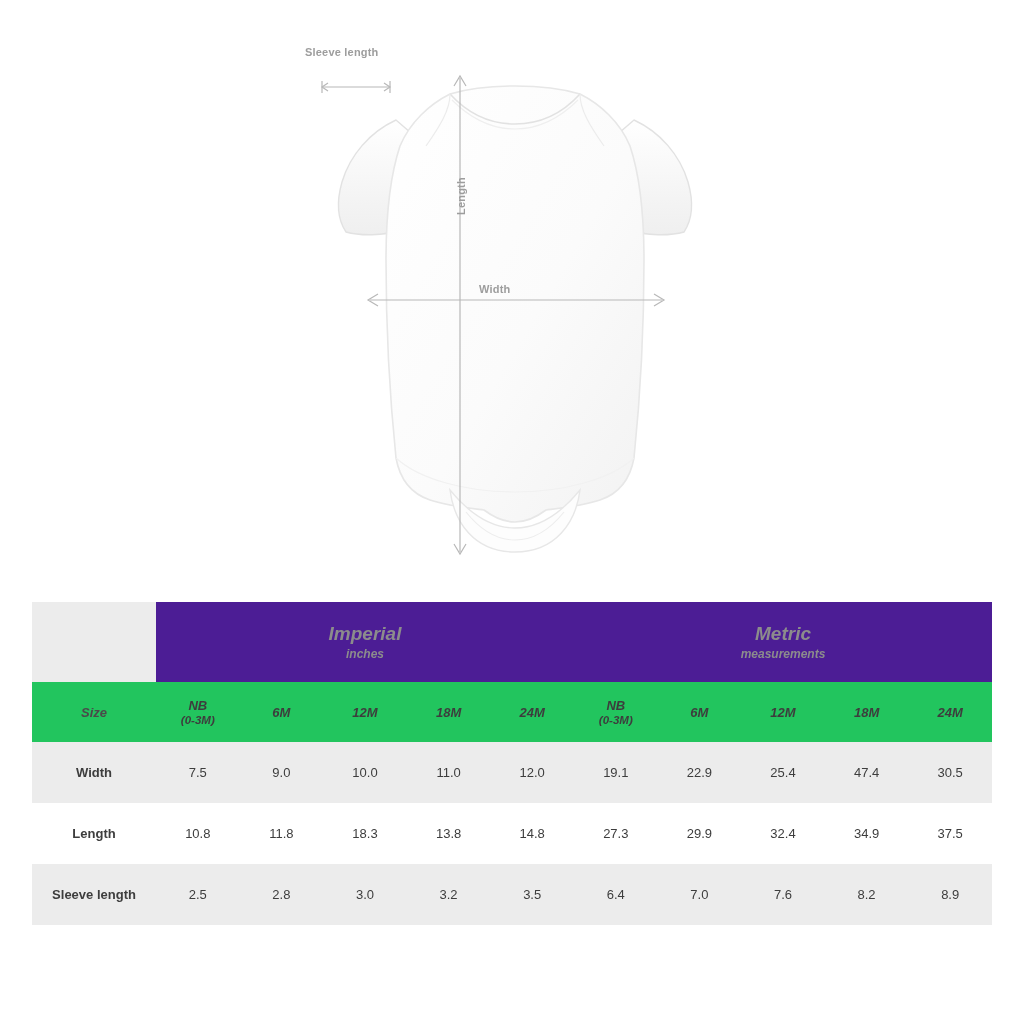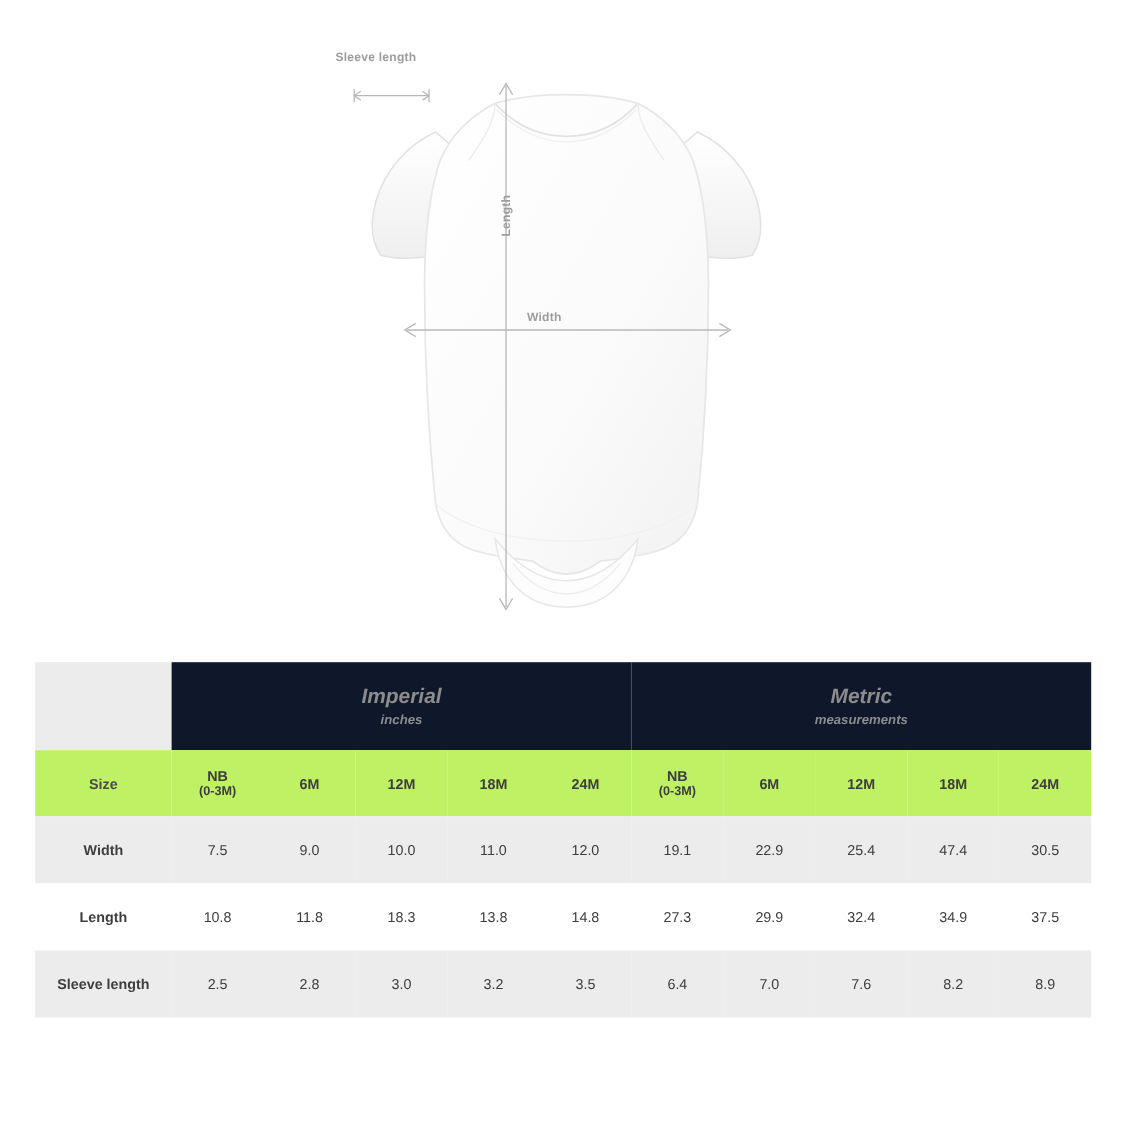--- a/index.html
+++ b/index.html
@@ -93,21 +93,21 @@
   table.size-chart th {
     border: none;
     text-align: center;
     vertical-align: middle;
     font-size: 13px;
     color: #3d3d3d;
   }
   
   .group-head td {
     height: 78px;
-    background: #0f172a;
+    background: #4c1d95;
   }
   .group-head .unit-sys {
     font-size: 19px;
     font-style: italic;
     font-weight: bold;
     color: #8c8c8c;
     line-height: 1.25;
   }
   .group-head .unit-sub {
     font-size: 12px;
@@ -117,24 +117,25 @@
     display: block;
     margin-top: 2px;
   }
   .group-head td.corner {
     background: #ececec;
   }
 
   
   .col-head td {
     height: 58px;
-    background: #bef264;
+    background: #22c55e;
     font-weight: bold;
     font-size: 12.5px;
     color: #3d3d3d;
+    font-style: italic;
   }
   .col-head td.rowlabel {
     font-weight: bold;
     color: #4a4a4a;
     font-size: 13px;
   }
   .col-head .sub {
     display: block;
     font-size: 11.5px;
     font-weight: bold;

